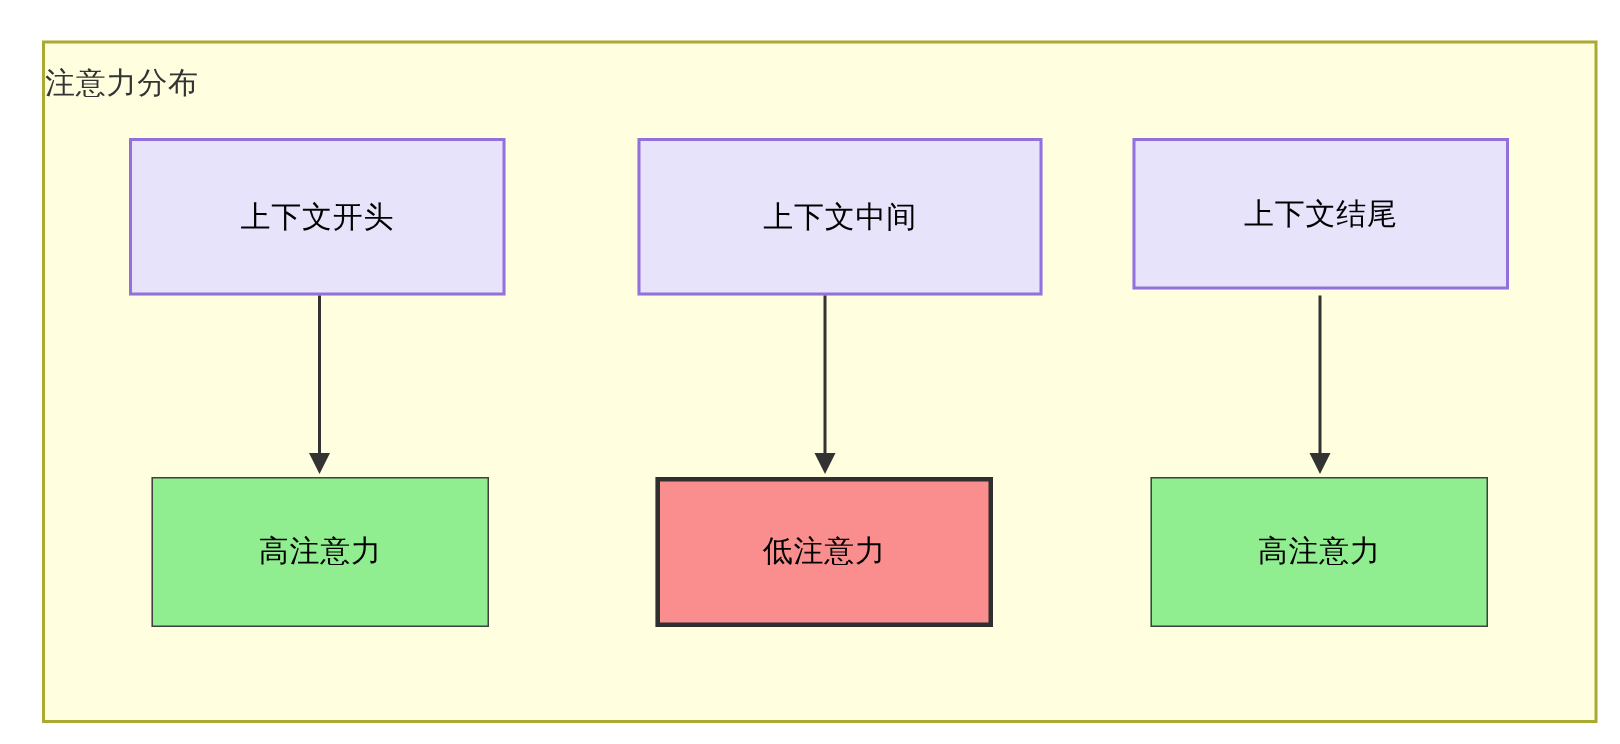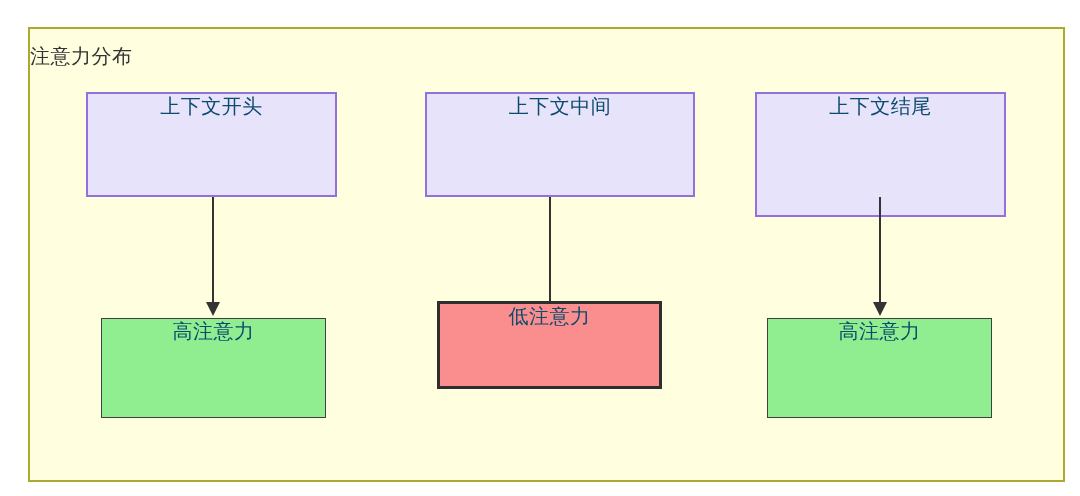--- a/index.html
+++ b/index.html
@@ -43,25 +43,25 @@
     color: #333333;
     letter-spacing: 0.5px;
     white-space: nowrap;
   }
 
   
   .node {
     position: absolute;
     box-sizing: border-box;
     display: flex;
-    align-items: flex-start;
+    align-items: center;
     justify-content: center;
     font-size: 20px;
     line-height: 1.2;
-    color: #0c4a6e;
+    color: #000000;
     white-space: nowrap;
     letter-spacing: 0.5px;
   }
 
   .node.context {
     background: #e7e3fb;
     border: 2px solid #9370db;
   }
 
   .node.attn-high {
@@ -70,25 +70,25 @@
   }
 
   .node.attn-low {
     background: #fa8e8e;
     border: 3px solid #2f2f2f;
   }
 
   
   #node-ctx-start  { left: 86px;  top: 92px;  width: 251px; height: 105px; }
   #node-ctx-mid    { left: 425px; top: 92px;  width: 270px; height: 105px; }
-  #node-ctx-end    { left: 755px; top: 92px;  width: 251px; height: 125px; }
+  #node-ctx-end    { left: 755px; top: 92px;  width: 251px; height: 101px; }
 
   
   #node-attn-1 { left: 101px; top: 318px; width: 225px; height: 100px; }
-  #node-attn-2 { left: 437px; top: 301px; width: 225px; height: 88px; }
+  #node-attn-2 { left: 437px; top: 318px; width: 225px; height: 100px; }
   #node-attn-3 { left: 767px; top: 318px; width: 225px; height: 100px; }
 
   
   .edge {
     position: absolute;
     top: 197px;
     height: 121px;
     width: 14px;
   }
   .edge .shaft {

